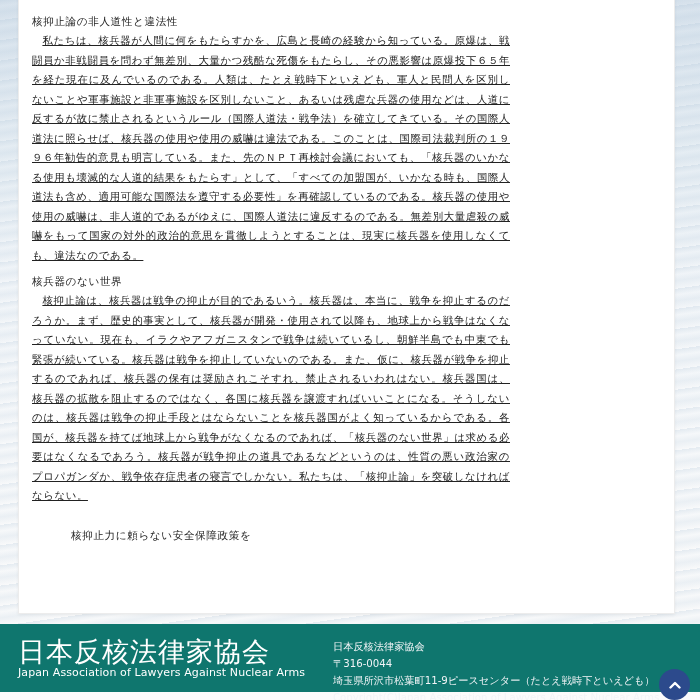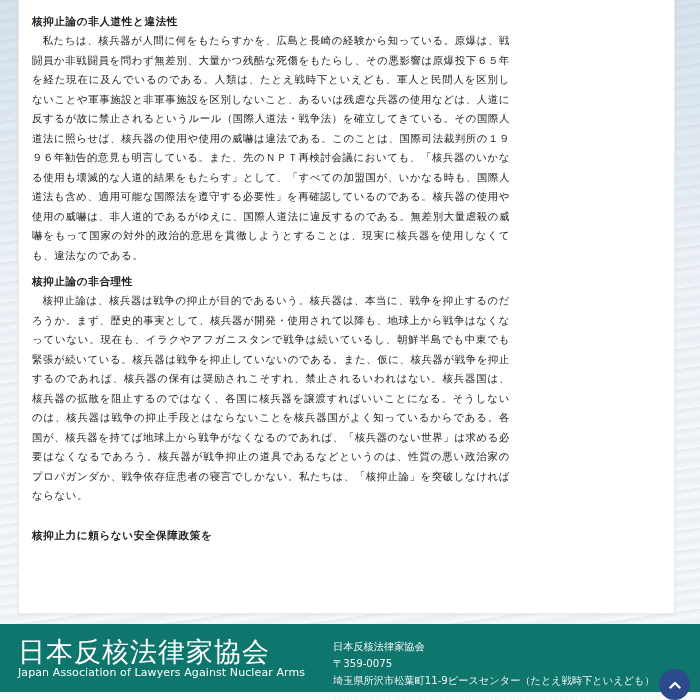--- a/index.html
+++ b/index.html
@@ -39,31 +39,32 @@
     top: 12px;
     width: 478px;
     color: #222;
     font-size: 10.4px;
     line-height: 19.5px;
     letter-spacing: 0.6px;
   }
   .section { margin: 0; }
   .section + .section { margin-top: 7px; }
   .section-title {
-    font-weight: bold;
+    font-weight: normal;
     margin: 0;
     font-size: 10.6px;
     line-height: 19px;
   }
   .section-body {
     margin: 0;
     text-indent: 1em;
     text-align: justify;
+    text-decoration: underline;
   }
-  .section.spaced { margin-top: 20px; }
+  .section.spaced { margin-top: 20px; margin-left: 39px; }
 
   .footer {
     position: absolute;
     left: 0;
     top: 624px;
     width: 700px;
     height: 68px;
     background: #0f766e;
   }
   .footer-logo {
@@ -115,36 +116,36 @@
 <div class="bg-water"></div>
 
 <div class="card"></div>
 
 <div class="content">
   <div class="section">
     <h3 class="section-title">核抑止論の非人道性と違法性</h3>
     <p class="section-body">私たちは、核兵器が人間に何をもたらすかを、広島と長崎の経験から知っている。原爆は、戦闘員か非戦闘員を問わず無差別、大量かつ残酷な死傷をもたらし、その悪影響は原爆投下６５年を経た現在に及んでいるのである。人類は、たとえ戦時下といえども、軍人と民間人を区別しないことや軍事施設と非軍事施設を区別しないこと、あるいは残虐な兵器の使用などは、人道に反するが故に禁止されるというルール（国際人道法・戦争法）を確立してきている。その国際人道法に照らせば、核兵器の使用や使用の威嚇は違法である。このことは、国際司法裁判所の１９９６年勧告的意見も明言している。また、先のＮＰＴ再検討会議においても、「核兵器のいかなる使用も壊滅的な人道的結果をもたらす」として、「すべての加盟国が、いかなる時も、国際人道法も含め、適用可能な国際法を遵守する必要性」を再確認しているのである。核兵器の使用や使用の威嚇は、非人道的であるがゆえに、国際人道法に違反するのである。無差別大量虐殺の威嚇をもって国家の対外的政治的意思を貫徹しようとすることは、現実に核兵器を使用しなくても、違法なのである。</p>
   </div>
   <div class="section">
-    <h3 class="section-title">核抑止論の非合理性</h3>
+    <h3 class="section-title">核兵器のない世界</h3>
     <p class="section-body">核抑止論は、核兵器は戦争の抑止が目的であるいう。核兵器は、本当に、戦争を抑止するのだろうか。まず、歴史的事実として、核兵器が開発・使用されて以降も、地球上から戦争はなくなっていない。現在も、イラクやアフガニスタンで戦争は続いているし、朝鮮半島でも中東でも緊張が続いている。核兵器は戦争を抑止していないのである。また、仮に、核兵器が戦争を抑止するのであれば、核兵器の保有は奨励されこそすれ、禁止されるいわれはない。核兵器国は、核兵器の拡散を阻止するのではなく、各国に核兵器を譲渡すればいいことになる。そうしないのは、核兵器は戦争の抑止手段とはならないことを核兵器国がよく知っているからである。各国が、核兵器を持てば地球上から戦争がなくなるのであれば、「核兵器のない世界」は求める必要はなくなるであろう。核兵器が戦争抑止の道具であるなどというのは、性質の悪い政治家のプロパガンダか、戦争依存症患者の寝言でしかない。私たちは、「核抑止論」を突破しなければならない。</p>
   </div>
   <div class="section spaced">
     <h3 class="section-title">核抑止力に頼らない安全保障政策を</h3>
   </div>
 </div>
 
 <div class="footer">
   <div class="footer-logo">
     <div class="footer-logo-jp">日本反核法律家協会</div>
     <div class="footer-logo-en">Japan Association of Lawyers Against Nuclear Arms</div>
   </div>
   <div class="footer-info">
     <div>日本反核法律家協会</div>
-    <div>〒359-0075</div>
+    <div>〒316-0044</div>
     <div>埼玉県所沢市松葉町11-9ピースセンター（たとえ戦時下といえども）</div>
     <div>Copyright(C)Japan Association of Lawyers Against Nuclear Arms.</div>
   </div>
 </div>
 
 <div class="to-top">
   <span>
     <svg width="12" height="8" viewBox="0 0 12 8">
       <path d="M1.5 6.5 L6 2 L10.5 6.5" stroke="#ffffff" stroke-width="2.4" fill="none" stroke-linecap="round" stroke-linejoin="round"></path>
     </svg>

